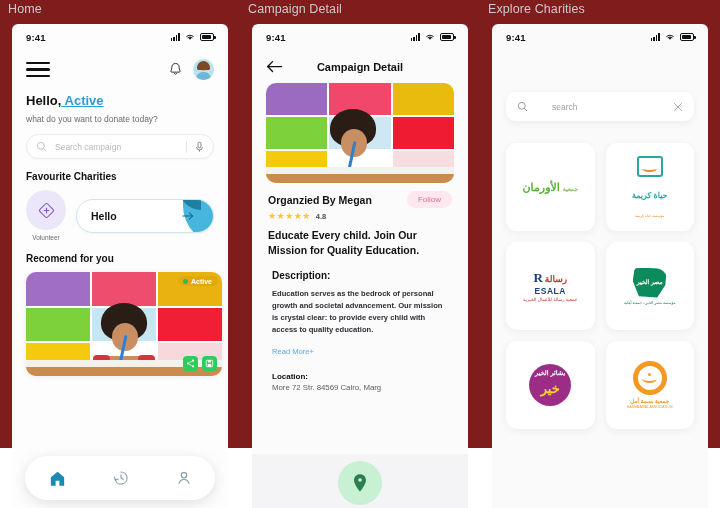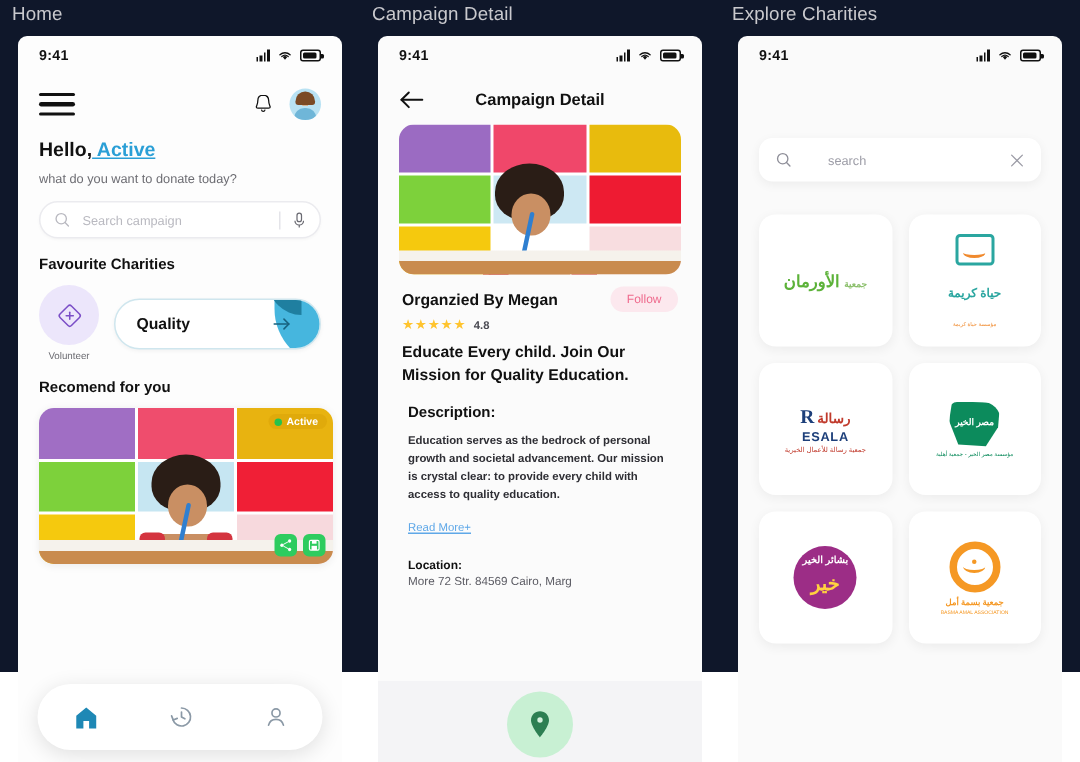--- a/index.html
+++ b/index.html
@@ -11,21 +11,21 @@
   }
   .canvas {
     position: relative;
     width: 720px; height: 508px;
     background: #ffffff;
     display: flex;
   }
   .column {
     position: relative;
     width: 240px; height: 448px;
-    background: #0f172a;
+    background: #7f1d1d;
   }
   .col-title {
     position: absolute;
     top: 2px; left: 8px;
     font-size: 12.5px;
     color: #c9c9cd;
     letter-spacing: 0.1px;
   }
   .phone {
     position: absolute;
@@ -184,21 +184,21 @@
   .hero .kid { top:26%; width:76px; height:82px;}
   .org-row { display:flex; align-items:center; justify-content:space-between; margin: 8px 16px 0 16px;}
   .org-name { font-size:10.5px; font-weight:bold; color:#111; }
   .follow-btn { background:#fce8ee; color:#ef6b8e; font-size:8px; border-radius:11px; padding:4px 11px;}
   .stars-row { display:flex; align-items:center; gap:5px; margin: 3px 16px 0 16px;}
   .stars { color:#ffc42e; font-size:9px; letter-spacing:.5px;}
   .rating { font-size:7.5px; color:#4a4a52; font-weight:bold;}
   .camp-title { margin: 7px 16px 0 16px; font-size:10.5px; font-weight:bold; color:#111; line-height:1.4;}
   .desc-h { margin: 13px 20px 0 20px; font-size:10px; font-weight:bold; color:#111;}
   .desc-b { margin: 7px 20px 0 20px; font-size:7.6px; color:#2e2e34; line-height:1.55; font-weight:bold;}
-  .readmore { margin: 11px 20px 16px 20px; font-size:7.6px; color:#5fa8e8;text-decoration:underline;}
+  .readmore { margin: 11px 20px 16px 20px; font-size:7.6px; color:#5fa8e8;}
   .loc-h { margin: 12px 20px 0 20px; font-size:8px; font-weight:bold; color:#111;}
   .loc-b { margin: 2px 20px 0 20px; font-size:7.8px; color:#5b5b63;}
   .map-zone { position:absolute; left:0; right:0; bottom:0; height:58px; background:#f4f4f6;
               display:flex; align-items:center; justify-content:center;}
   .pin-circle { width:44px;height:44px;border-radius:50%;background:#c8f0d3;display:flex;align-items:center;justify-content:center;}
 
   
   .p3-search {
     margin: 42px 14px 0 14px; height:29px; background:#fff; border-radius:9px;
     display:flex; align-items:center; gap:24px; padding: 0 11px;
@@ -315,21 +315,21 @@
               <rect x="5.2" y="5.2" width="13.6" height="13.6" rx="2" transform="rotate(45 12 12)" fill="none" stroke="#7b4fc7" stroke-width="1.3"></rect>
               <line x1="12" y1="9" x2="12" y2="15" stroke="#7b4fc7" stroke-width="1.3" stroke-linecap="round"></line>
               <line x1="9" y1="12" x2="15" y2="12" stroke="#7b4fc7" stroke-width="1.3" stroke-linecap="round"></line>
             </svg>
           </div>
           <div class="vol-label">Volunteer</div>
         </div>
         <div class="donate-pill">
           <div class="donate-blob"></div>
           <div class="donate-blob2"></div>
-          <div class="dl">Quality</div>
+          <div class="dl">Hello</div>
           <svg class="donate-arrow" width="13" height="11" viewBox="0 0 16 12">
             <line x1="1" y1="6" x2="13" y2="6" stroke="#17627f" stroke-width="1.3" stroke-linecap="round"></line>
             <polyline points="9,2 13,6 9,10" fill="none" stroke="#17627f" stroke-width="1.3" stroke-linecap="round" stroke-linejoin="round"></polyline>
           </svg>
         </div>
       </div>
 
       <div class="sect-title">Recomend for you</div>
 
       <div class="rec-scroll">

